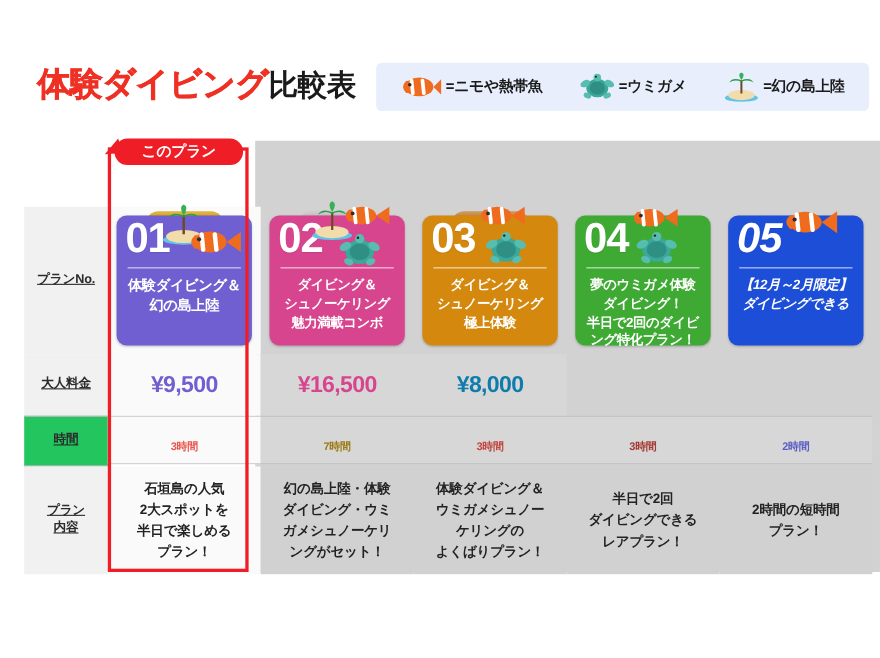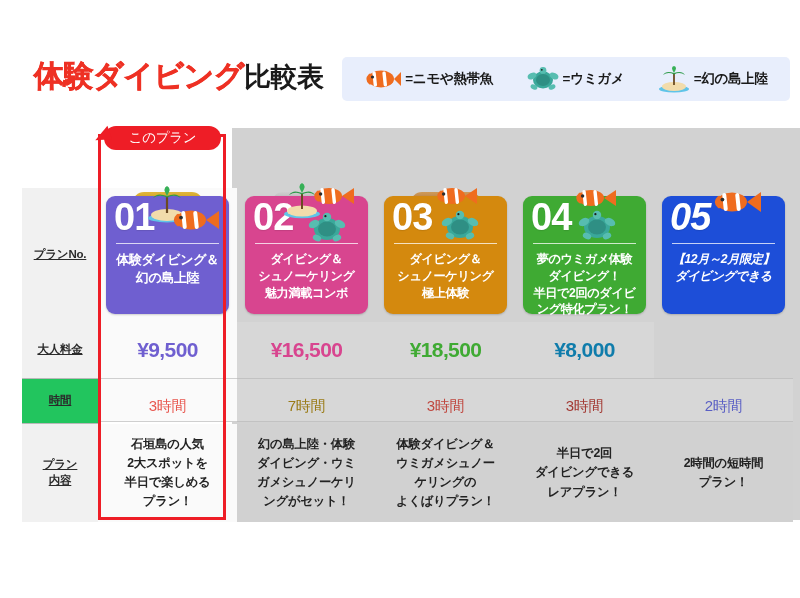--- a/index.html
+++ b/index.html
@@ -205,21 +205,21 @@
     position: absolute;
     left: 104px; top: 126px;
     width: 117px; height: 24px;
     background: #ee1d26;
     border-radius: 13px;
     display: flex;
     align-items: center;
     justify-content: center;
     color: #ffffff;
     font-size: 13.5px;
-    font-weight: normal;
+    font-weight: bold;
     letter-spacing: -0.3px;
     z-index: 6;
   }
   .this-plan::after {
     content: "";
     position: absolute;
     left: -10px; top: 2px;
     width: 0; height: 0;
     border-right: 16px solid #ee1d26;
     border-top: 10px solid transparent;
@@ -240,22 +240,22 @@
     background: transparent;
   }
 
   
   .price {
     font-size: 21px;
     font-weight: bold;
     letter-spacing: -0.6px;
   }
   .time {
-    font-size: 15px;
-    font-weight: normal;
+    font-size: 10px;
+    font-weight: bold;
     letter-spacing: -0.3px;
     margin-top: 12px;
   }
   .desc {
     font-size: 12.3px;
     font-weight: bold;
     color: #232323;
     line-height: 1.55;
     letter-spacing: -0.2px;
     padding: 0 6px;
@@ -498,23 +498,20 @@
 
   <div class="row row-price">
     <div class="rowhead">大人料金</div>
     <div class="cell c0">
         <span class="price" style="color:#6f5fd0">¥9,500</span>
       </div>
     <div class="cell cx">
         <span class="price" style="color:#d8458f">¥16,500</span>
       </div>
     <div class="cell cx">
-        <span class="price" style="color:#3faa33">¥18,500</span>
-      </div>
-    <div class="cell cx">
         <span class="price" style="color:#0f7cab">¥8,000</span>
       </div>
   </div>
 
   <div class="row row-time">
     <div class="rowhead">時間</div>
     <div class="cell c0">
         <span class="time" style="color:#e8574f">3時間</span>
       </div>
     <div class="cell cx">

